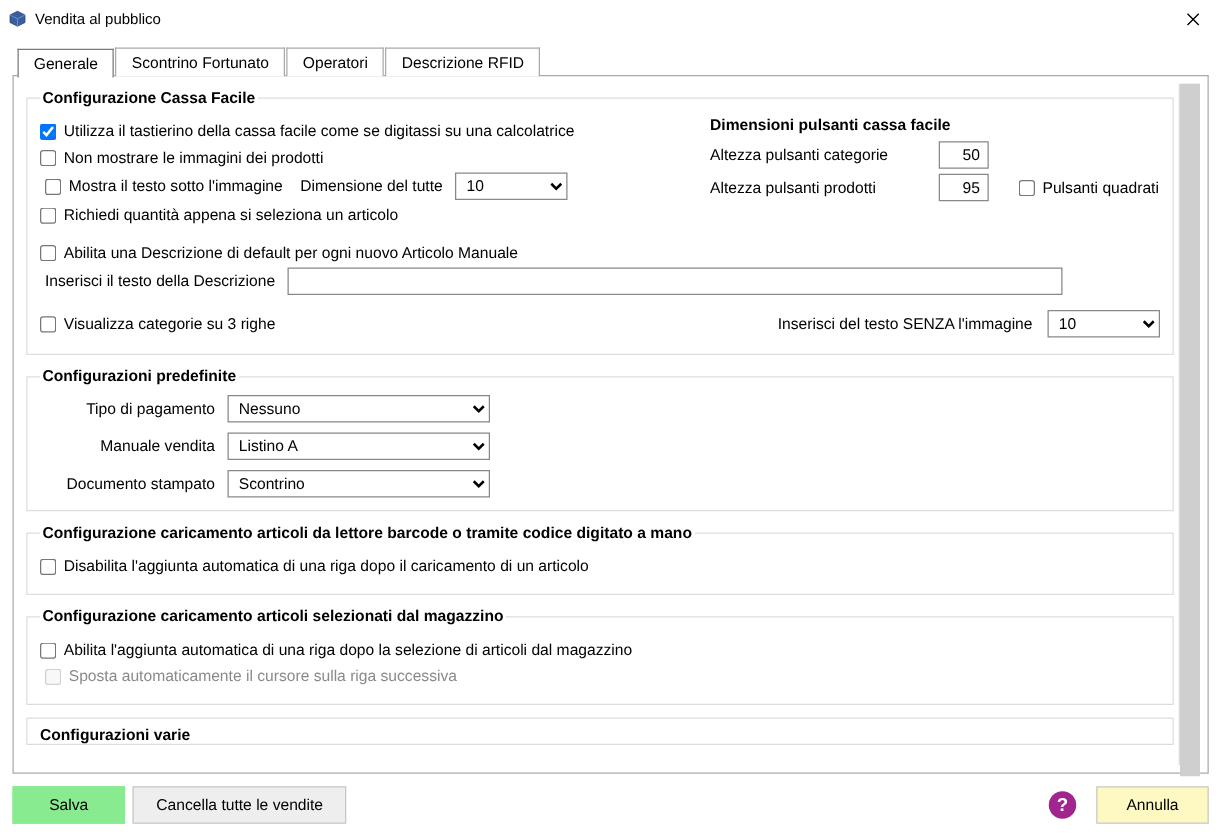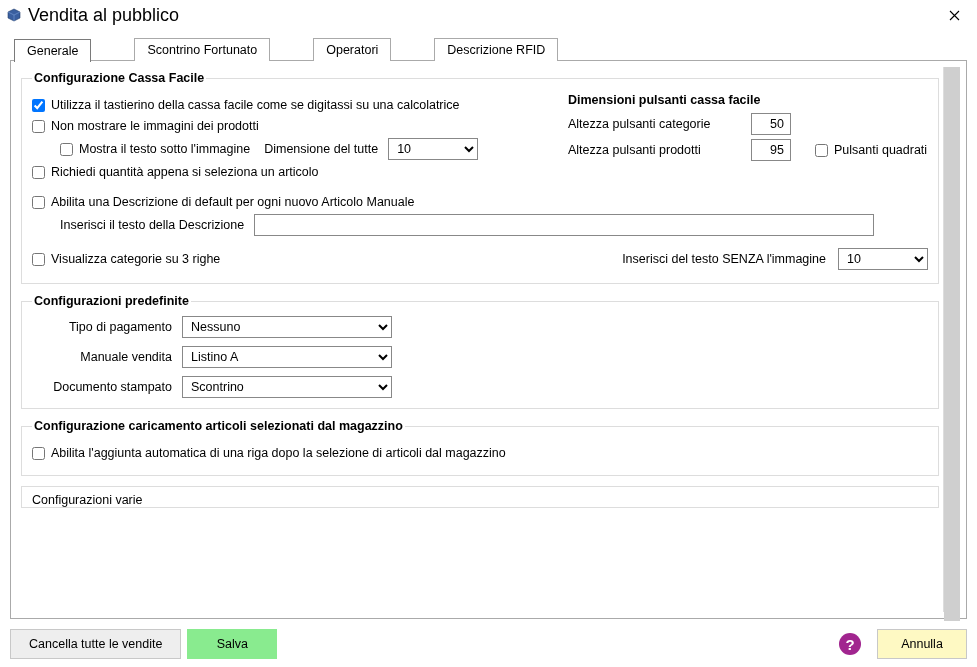--- a/index.html
+++ b/index.html
@@ -19,40 +19,39 @@
     display: flex;
     align-items: center;
     padding: 0 0 0 6px;
     border-bottom: 0;
   }
   .titlebar .icon {
     width: 16px; height: 16px;
     margin-right: 6px;
     display: inline-flex; align-items: center; justify-content: center;
   }
-  .titlebar .title { font-size: 18px; }
+  .titlebar .title { font-size: 12px; }
   .titlebar .spacer { flex: 1; }
   .titlebar .close {
     width: 46px; height: 30px;
     display: flex; align-items: center; justify-content: center;
     font-size: 14px;
     cursor: pointer;
   }
   .content {
     position: absolute;
     top: 30px; left: 0; right: 0; bottom: 46px;
     padding: 8px 10px 0 10px;
   }
   .tabs-bar {
     display: flex;
     align-items: flex-start;
     margin-left: 4px;
     position: relative;
     z-index: 2;
-    gap: 42px;
   }
   .tab {
     border: 1px solid #aaa;
     border-bottom: none;
     padding: 4px 12px 4px 12px;
     background: #fff;
     margin-right: 1px;
     cursor: pointer;
     position: relative;
     font-size: 12.5px;
@@ -101,21 +100,21 @@
     padding: 0 2px;
     font-size: 12.5px;
   }
   .row { display: flex; align-items: center; margin: 3px 0; }
   .chk {
     display: inline-flex; align-items: center;
     margin: 2px 0;
     cursor: pointer;
   }
   .chk input { margin: 0 6px 0 0; width: 13px; height: 13px; }
-  .indent-1 { margin-left: 28px; }
+  .indent-1 { margin-left: 4px; }
   select, input[type=text] {
     font: inherit;
     border: 1px solid #888;
     background: #fff;
     height: 22px;
     padding: 1px 4px;
   }
   select { padding-right: 13px; }
   input[type=text].num { width: 40px; text-align: right; padding-right: 6px; }
   .twocol {
@@ -172,21 +171,21 @@
     font-size: 15px;
     margin-right: 10px;
     cursor: pointer;
   }
   .title-truncated-box {
     border: 1px solid #ddd;
     border-top: 1px solid #ddd;
     margin: 4px 4px 0 4px;
     padding: 6px 10px 0 10px;
   }
-  .title-truncated-box .t { font-weight: 400; }
+  .title-truncated-box .t { font-weight: 700; }
 </style>
 </head>
 <body>
 
 <div class="titlebar">
   <span class="icon">
     <svg width="14" height="14" viewBox="0 0 14 14">
       <polygon points="7,1 13,4 13,10 7,13 1,10 1,4" fill="#3a5f9f" stroke="#25406d" stroke-width="0.6"></polygon>
       <polyline points="1,4 7,7 13,4" fill="none" stroke="#7aa0d8" stroke-width="0.6"></polyline>
       <line x1="7" y1="7" x2="7" y2="13" stroke="#7aa0d8" stroke-width="0.6"></line>
@@ -303,42 +302,57 @@
           <div class="grid3">
             <div class="lbl">Tipo di pagamento</div>
             <select><option>Nessuno</option></select>
             <div class="lbl">Manuale vendita</div>
             <select><option>Listino A</option></select>
             <div class="lbl">Documento stampato</div>
             <select><option>Scontrino</option></select>
           </div>
         </fieldset>
 
+        <fieldset class="group">
+          <legend>Configurazione caricamento articoli da lettore barcode o tramite codice digitato a mano</legend>
+          <div class="row">
+            <label class="chk">
+              <input type="checkbox" style="">
+              <span>Disabilita l'aggiunta automatica di una riga dopo il caricamento di un articolo</span>
+            </label>
+          </div>
+        </fieldset>
 
         <fieldset class="group">
           <legend>Configurazione caricamento articoli selezionati dal magazzino</legend>
           <div class="row">
             <label class="chk">
               <input type="checkbox" style="">
               <span>Abilita l'aggiunta automatica di una riga dopo la selezione di articoli dal magazzino</span>
+            </label>
+          </div>
+          <div class="row indent-1">
+            <label class="chk">
+              <input type="checkbox" disabled="" style="">
+              <span class="disabled-lbl">Sposta automaticamente il cursore sulla riga successiva</span>
             </label>
           </div>
         </fieldset>
 
         <div class="title-truncated-box">
           <span class="t">Configurazioni varie</span>
         </div>
 
       </div>
       <div class="vscroll">
         <div class="thumb"></div>
       </div>
     </div>
   </div>
 </div>
 
 <div class="footer">
+  <button class="btn save">Salva</button>
   <button class="btn cancel-all">Cancella tutte le vendite</button>
-  <button class="btn save">Salva</button>
   <span class="spacer"></span>
   <span class="help-icon">?</span>
   <button class="btn annulla">Annulla</button>
 </div>
 
 </body></html>

